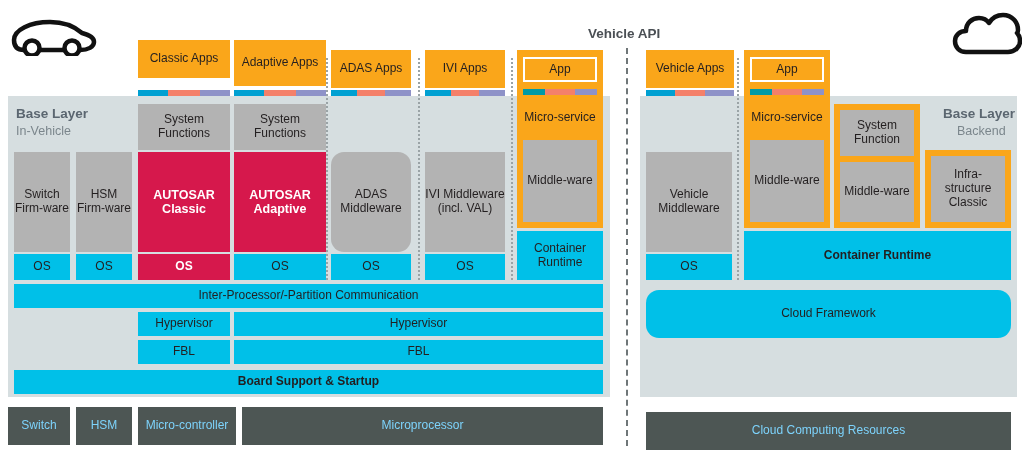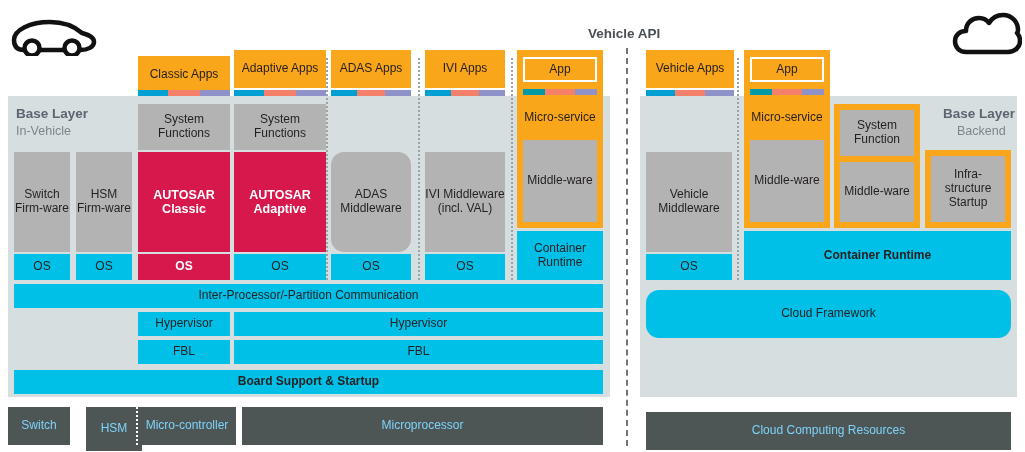--- a/index.html
+++ b/index.html
@@ -60,22 +60,22 @@
 
 <div class="abs" style="left:952px;top:8px;width:70px;height:48px;">
   <svg width="70" height="48" viewBox="0 0 70 48">
     <path d="M14 44 C7 44 3 39 3 33 C3 27 8 23 14 23 C14 15 20 10 27 10 C31 10 35 12 37 15 C40 10 45 7 51 7 C60 7 66 14 66 22 C66 23 66 24 65 25 C67 27 68 30 68 33 C68 39 63 44 56 44 Z" fill="none" stroke="#111111" stroke-width="4.5" stroke-linejoin="round"></path>
   </svg>
 </div>
 
 <div class="api-title" style="left:588px;top:26px;">Vehicle API</div>
 <div class="vdash" style="left:626px;top:48px;height:398px;"></div>
 
-<div class="box c-orange t12" style="left:138px;top:56px;width:92px;height:38px;">Classic Apps</div>
-<div class="box c-orange t12" style="left:234px;top:50px;width:92px;height:38px;">Adaptive Apps</div>
+<div class="box c-orange t12" style="left:138px;top:40px;width:92px;height:38px;">Classic Apps</div>
+<div class="box c-orange t12" style="left:234px;top:40px;width:92px;height:46px;">Adaptive Apps</div>
 <div class="box c-orange t12" style="left:331px;top:50px;width:80px;height:38px;">ADAS Apps</div>
 <div class="box c-orange t12" style="left:425px;top:50px;width:80px;height:38px;">IVI Apps</div>
 
 <div class="tribar" style="left:138px;top:90px;width:92px;height:6px;">
   <span style="width:33%;background:#00a0d2;"></span>
     <span style="width:34%;background:#f4806a;"></span>
     <span style="width:33%;background:#8e92c8;"></span>
 </div>
 <div class="tribar" style="left:234px;top:90px;width:92px;height:6px;">
   <span style="width:33%;background:#00a0d2;"></span>
@@ -134,21 +134,21 @@
 
 <div class="box c-cyan t12" style="left:138px;top:312px;width:92px;height:24px;">Hypervisor</div>
 <div class="box c-cyan t12" style="left:234px;top:312px;width:369px;height:24px;">Hypervisor</div>
 
 <div class="box c-cyan t12" style="left:138px;top:340px;width:92px;height:24px;">FBL</div>
 <div class="box c-cyan t12" style="left:234px;top:340px;width:369px;height:24px;">FBL</div>
 
 <div class="box c-cyan t12 bold" style="left:14px;top:370px;width:589px;height:24px;">Board Support &amp; Startup</div>
 
 <div class="box c-dark t12" style="left:8px;top:407px;width:62px;height:38px;">Switch</div>
-<div class="box c-dark t12" style="left:76px;top:407px;width:56px;height:44px;margin-left:10px;">HSM</div>
+<div class="box c-dark t12" style="left:76px;top:407px;width:56px;height:38px;">HSM</div>
 <div class="box c-dark t12" style="left:138px;top:407px;width:98px;height:38px;">Micro-controller</div>
 <div class="box c-dark t12" style="left:242px;top:407px;width:361px;height:38px;">Microprocessor</div>
 <div class="vdot" style="left:136px;top:407px;height:38px;border-left-color:#ffffff;"></div>
 
 <div class="box c-orange t12" style="left:646px;top:50px;width:88px;height:38px;">Vehicle Apps</div>
 <div class="tribar" style="left:646px;top:90px;width:88px;height:6px;">
   <span style="width:33%;background:#00a0d2;"></span>
     <span style="width:34%;background:#f4806a;"></span>
     <span style="width:33%;background:#8e92c8;"></span>
 </div>
@@ -171,19 +171,19 @@
     <span style="width:30%;background:#8e92c8;"></span>
 </div>
 <div class="box t12" style="left:750px;top:99px;width:74px;height:38px;">Micro-service</div>
 <div class="box c-grey t12" style="left:750px;top:140px;width:74px;height:82px;">Middle-ware</div>
 
 <div class="abs orange-frame" style="left:834px;top:104px;width:86px;height:124px;"></div>
 <div class="box c-grey t12" style="left:840px;top:110px;width:74px;height:46px;">System Function</div>
 <div class="box c-grey t12" style="left:840px;top:162px;width:74px;height:60px;">Middle-ware</div>
 
 <div class="abs orange-frame" style="left:925px;top:150px;width:86px;height:78px;"></div>
-<div class="box c-grey t12" style="left:931px;top:156px;width:74px;height:66px;">Infra-structure Startup</div>
+<div class="box c-grey t12" style="left:931px;top:156px;width:74px;height:66px;">Infra-structure Classic</div>
 
 <div class="box c-cyan t12 bold" style="left:744px;top:231px;width:267px;height:49px;">Container Runtime</div>
 
 <div class="box c-cyan t12" style="left:646px;top:290px;width:365px;height:48px;border-radius:13px;">Cloud Framework</div>
 
 <div class="box c-dark t12" style="left:646px;top:412px;width:365px;height:38px;">Cloud Computing Resources</div>
 
 </body></html>

